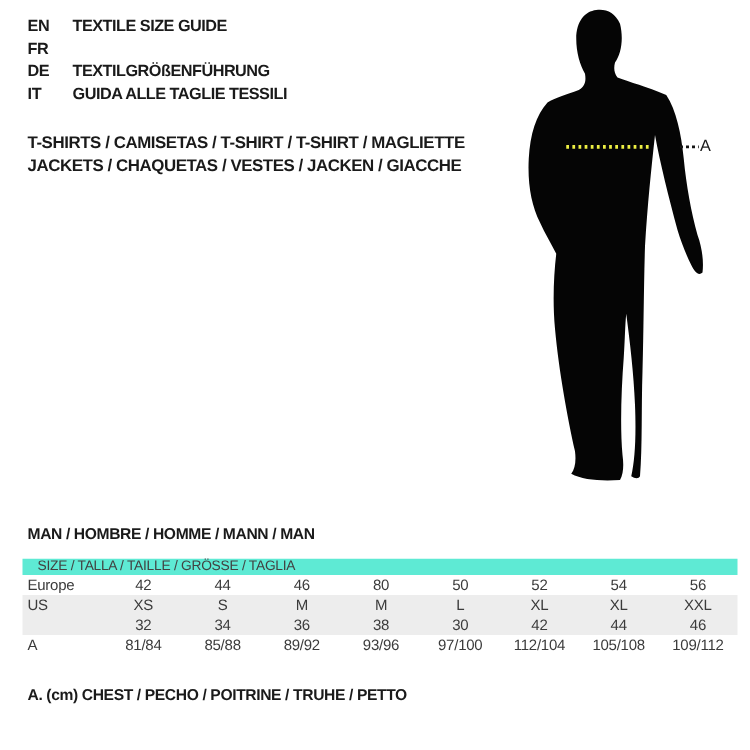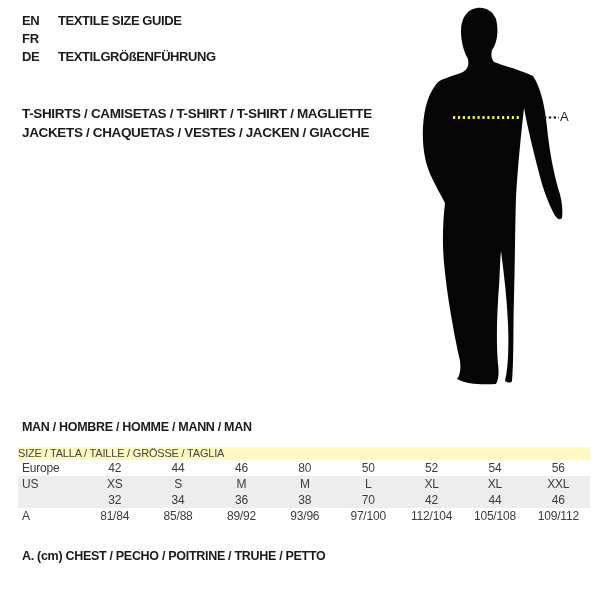--- a/index.html
+++ b/index.html
@@ -15,21 +15,21 @@
   
   .categories{position:absolute;left:22px;top:105px;}
   .cat-line{font-size:13.5px;font-weight:bold;letter-spacing:-0.35px;line-height:18.5px;white-space:nowrap;}
   
   .figure-wrap{position:absolute;left:405px;top:0;width:195px;height:400px;}
   .measure-label{position:absolute;left:560px;top:109px;font-size:13px;font-weight:500;letter-spacing:0;}
   
   .man-title{position:absolute;left:22px;top:420px;font-size:12.5px;font-weight:bold;letter-spacing:-0.3px;white-space:nowrap;}
   
   .size-table{position:absolute;left:18px;top:447px;width:572px;font-size:12px;letter-spacing:-0.2px;color:#3b3b3b;}
-  .thead{height:13px;line-height:13px;background:#fef9c3;color:#424242;font-size:11px;padding-left:0;font-weight:500;letter-spacing:-0.2px;}
+  .thead{height:13px;line-height:13px;background:#5eead4;color:#424242;font-size:11px;padding-left:12px;font-weight:500;letter-spacing:-0.2px;}
   .trow{display:flex;height:16px;line-height:16px;background:#ffffff;}
   .trow.shaded{background:#ededed;}
   .tlabel{width:65px;padding-left:4px;box-sizing:border-box;text-align:left;}
   .tcell{flex:1;text-align:center;}
   
   .footnote{position:absolute;left:22px;top:549px;font-size:12.5px;font-weight:bold;letter-spacing:-0.3px;white-space:nowrap;}
 </style>
 </head>
 <body>
 
@@ -39,20 +39,24 @@
     <div class="lang-row">
       <span class="lang-code">EN</span>
       <span class="lang-label">TEXTILE SIZE GUIDE</span>
     </div>
     <div class="lang-row">
       <span class="lang-code">FR</span>
     </div>
     <div class="lang-row">
       <span class="lang-code">DE</span>
       <span class="lang-label">TEXTILGRÖßENFÜHRUNG</span>
+    </div>
+    <div class="lang-row">
+      <span class="lang-code">IT</span>
+      <span class="lang-label">GUIDA ALLE TAGLIE TESSILI</span>
     </div>
   </div>
 
   <div class="categories">
     <div class="cat-line">T-SHIRTS / CAMISETAS / T-SHIRT / T-SHIRT / MAGLIETTE</div>
     <div class="cat-line">JACKETS / CHAQUETAS / VESTES / JACKEN / GIACCHE</div>
   </div>
 
   <div class="figure-wrap">
     <svg width="195" height="400" viewBox="0 0 195 400">
@@ -123,21 +127,21 @@
       <span class="tcell">XL</span>
       <span class="tcell">XXL</span>
     </div>
 
     <div class="trow shaded">
       <span class="tlabel"></span>
       <span class="tcell">32</span>
       <span class="tcell">34</span>
       <span class="tcell">36</span>
       <span class="tcell">38</span>
-      <span class="tcell">70</span>
+      <span class="tcell">30</span>
       <span class="tcell">42</span>
       <span class="tcell">44</span>
       <span class="tcell">46</span>
     </div>
 
     <div class="trow">
       <span class="tlabel">A</span>
       <span class="tcell">81/84</span>
       <span class="tcell">85/88</span>
       <span class="tcell">89/92</span>

